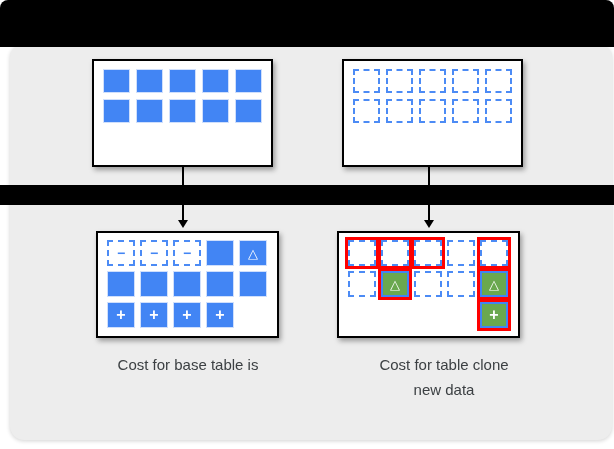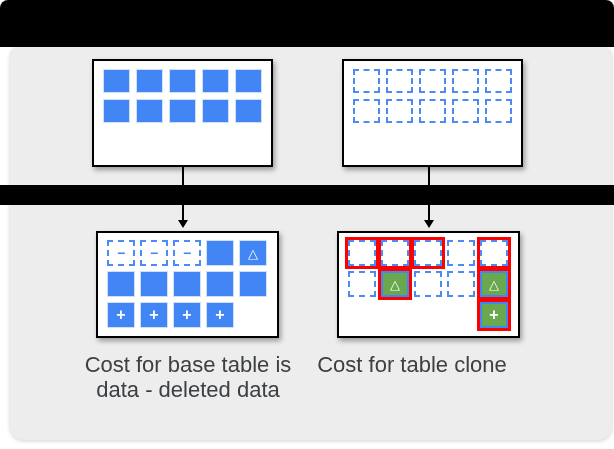--- a/index.html
+++ b/index.html
@@ -64,24 +64,24 @@
     position:absolute; width:0; height:0; z-index:2;
     border-left:5px solid transparent; border-right:5px solid transparent;
     border-top:8px solid #000;
   }
   #arrow-head-left  { left:178px; top:220px; }
   #arrow-head-right { left:424px; top:220px; }
 
   
   .caption {
     position:absolute; top:352px; z-index:3; text-align:center;
-    font-size:22px; line-height:25px; color:var(--text-gray,#3c4043);
+    font-size:15px; line-height:25px; color:var(--text-gray,#3c4043);
   }
   .caption.left  { left:76px;  width:224px; }
-  .caption.right { left:312px; width:200px; }
+  .caption.right { left:344px; width:200px; }
 </style>
 </head>
 <body>
 
 <div class="canvas">
 
   <div class="panel"></div>
 
   <div class="bar top-bar"></div>
   <div class="bar mid-bar"></div>
@@ -178,20 +178,20 @@
         <div class="cell empty"></div>
         <div class="cell empty"></div>
         <div class="cell red-green-plus">
           <span class="sym">+</span>
         </div>
       </div>
   </div>
 
   <div class="caption left">
     <div>Cost for base table is</div>
-    <div>data - deleted data</div>
   </div>
 
   <div class="caption right">
     <div>Cost for table clone</div>
+    <div>new data</div>
   </div>
 
 </div>
 
 </body></html>

